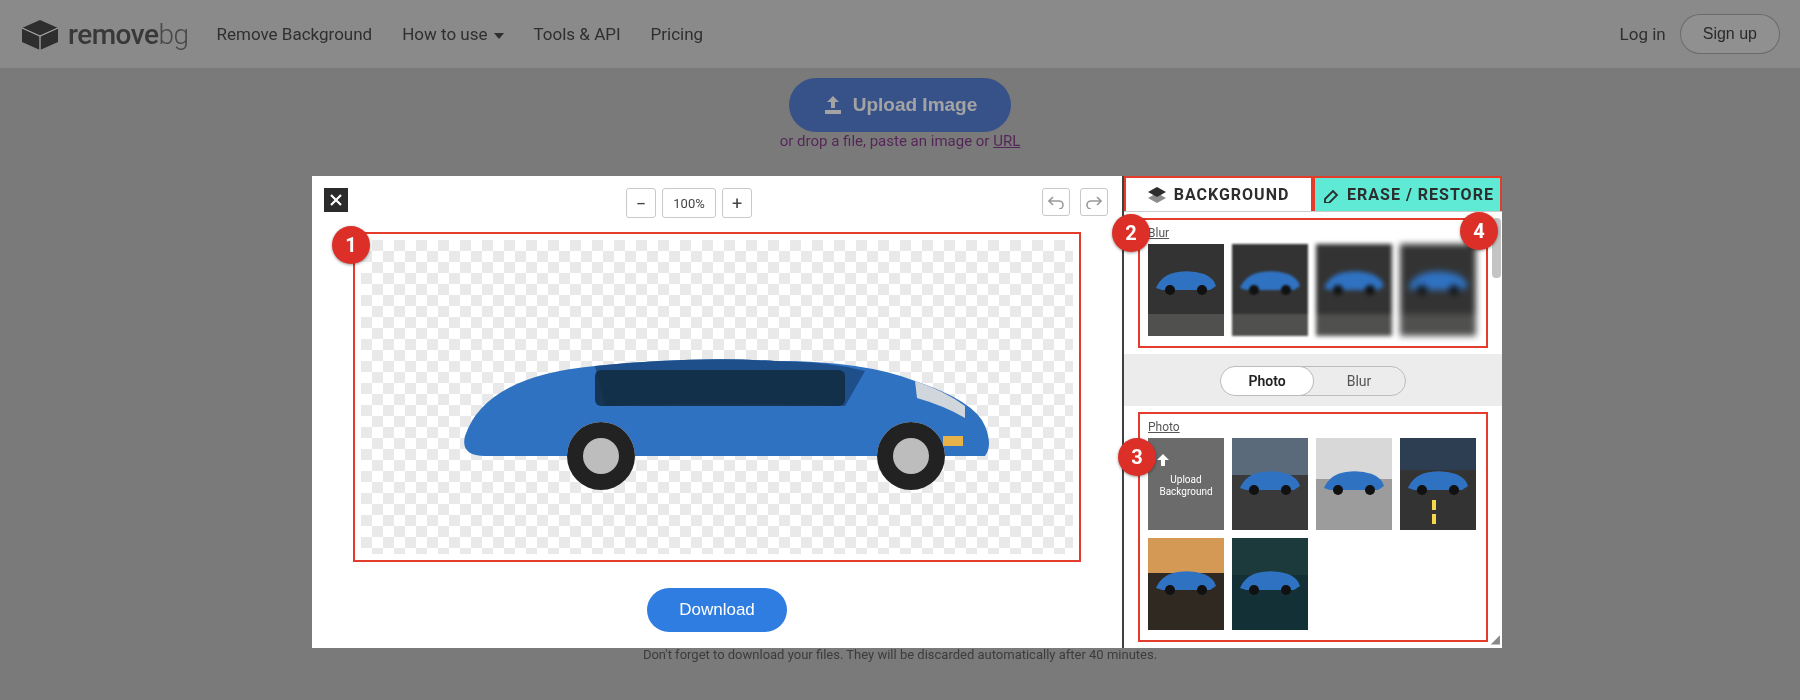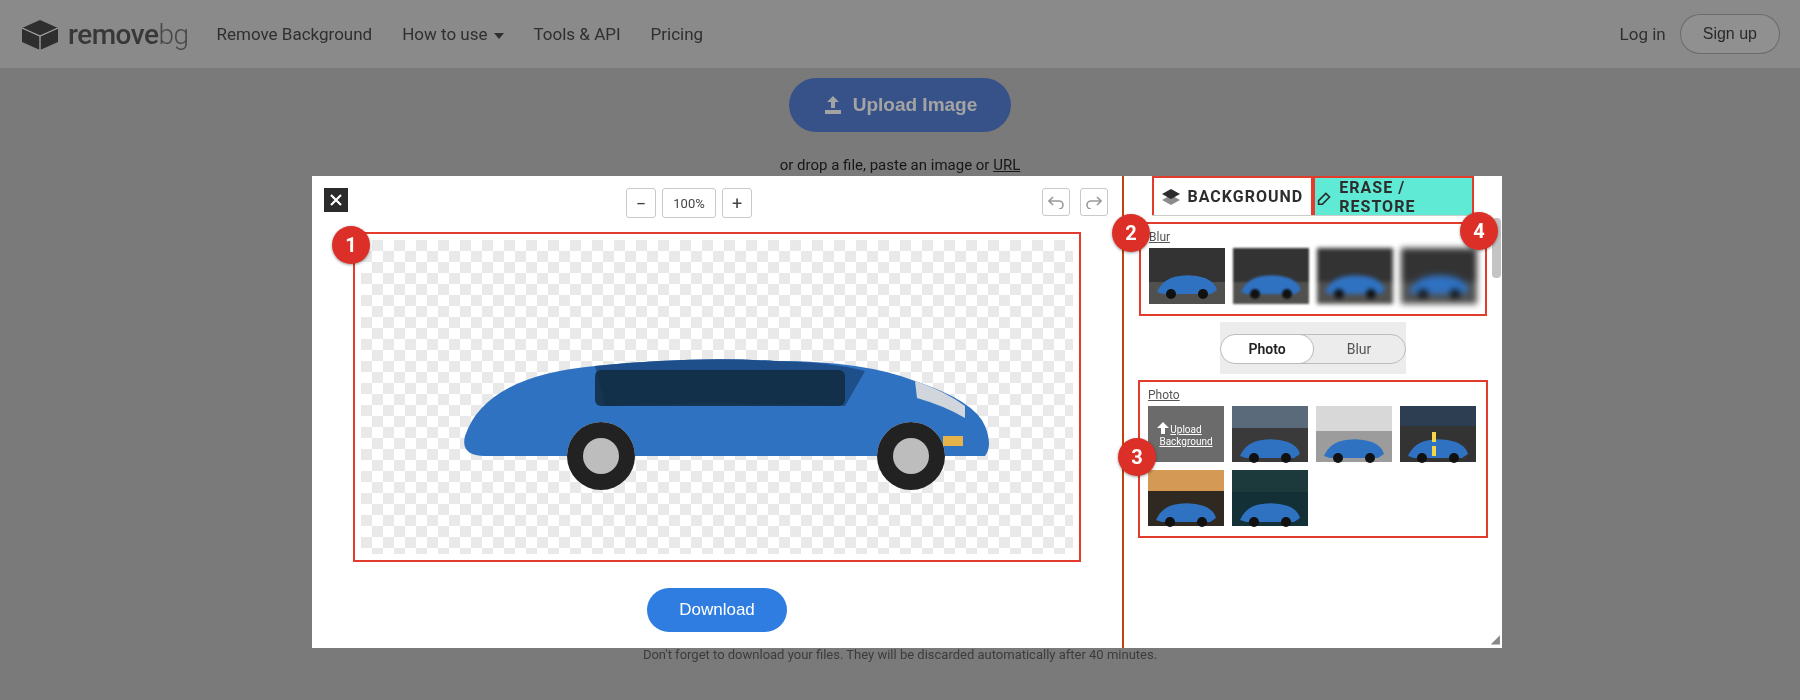--- a/index.html
+++ b/index.html
@@ -74,23 +74,23 @@
     background: #3b6ad0;
     color: #fff;
     font-size: 19px;
     font-weight: 600;
     border: none;
     display: flex;
     align-items: center;
     gap: 10px;
   }
   .hero-sub {
-    margin-top: 24px;
+    margin-top: 0;
     font-size: 15px;
-    color: #000000;
+    color: #701a75;
   }
   .hero-sub u { text-decoration: underline; }
 
   
   .modal {
     position: absolute;
     left: 312px;
     top: 176px;
     width: 1190px;
     height: 472px;
@@ -201,25 +201,24 @@
     background: #2f7de1;
     color: #fff;
     font-size: 17px;
     font-weight: 500;
     border: none;
   }
 
   
   .right-pane {
     flex: 1;
-    border-left: 2px solid #c2410c;
+    border-left: 2px solid #404040;
     display: flex;
     flex-direction: column;
     position: relative;
-    align-items: center;
   }
 
   .tabs {
     height: 40px;
     display: flex;
     background: #f4f4f4;
     border-bottom: 1px solid #ccc;
   }
   .tab {
     flex: 1;
@@ -255,25 +254,24 @@
     margin-bottom: 4px;
     text-decoration: underline;
   }
   .thumb-grid {
     display: flex;
     flex-wrap: wrap;
     gap: 8px;
   }
   .thumb {
     width: 76px;
-    height: 56px;
+    height: 92px;
     background: #333;
     position: relative;
     cursor: pointer;
-    text-decoration: underline;
   }
   .thumb svg { position: absolute; left: 4px; top: 16px; }
   .thumb .road {
     position: absolute;
     bottom: 0; left: 0; right: 0;
     height: 22px;
     background: #50504f;
   }
   .thumb.blur1 .road { filter: blur(0px); }
   .thumb.blur2 { filter: blur(1px); }

